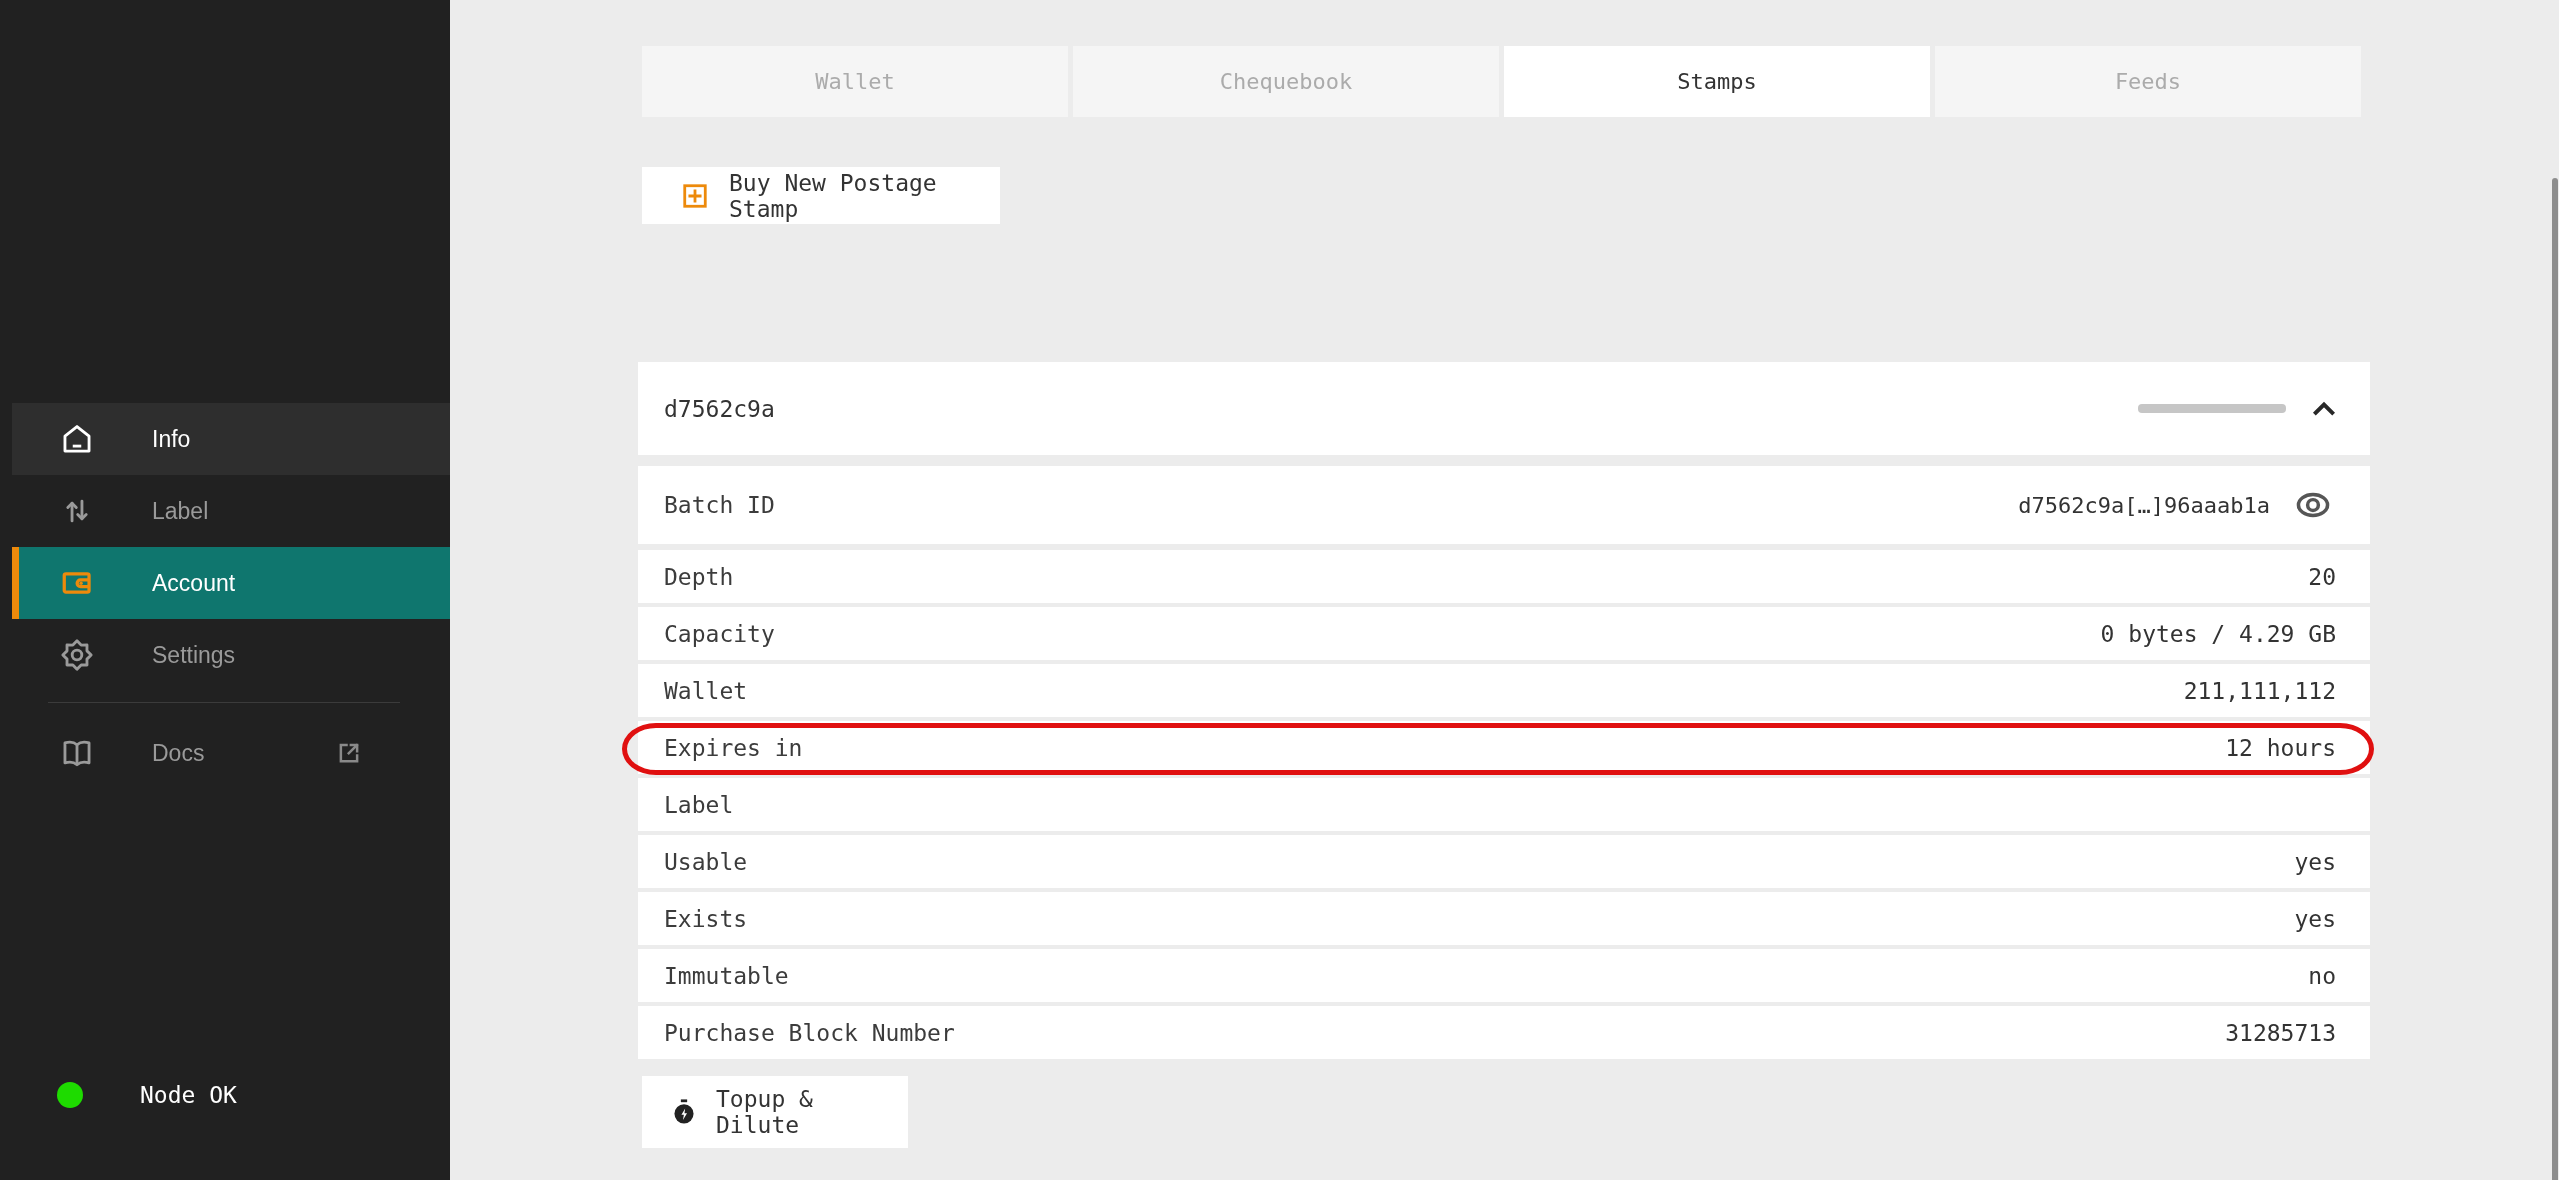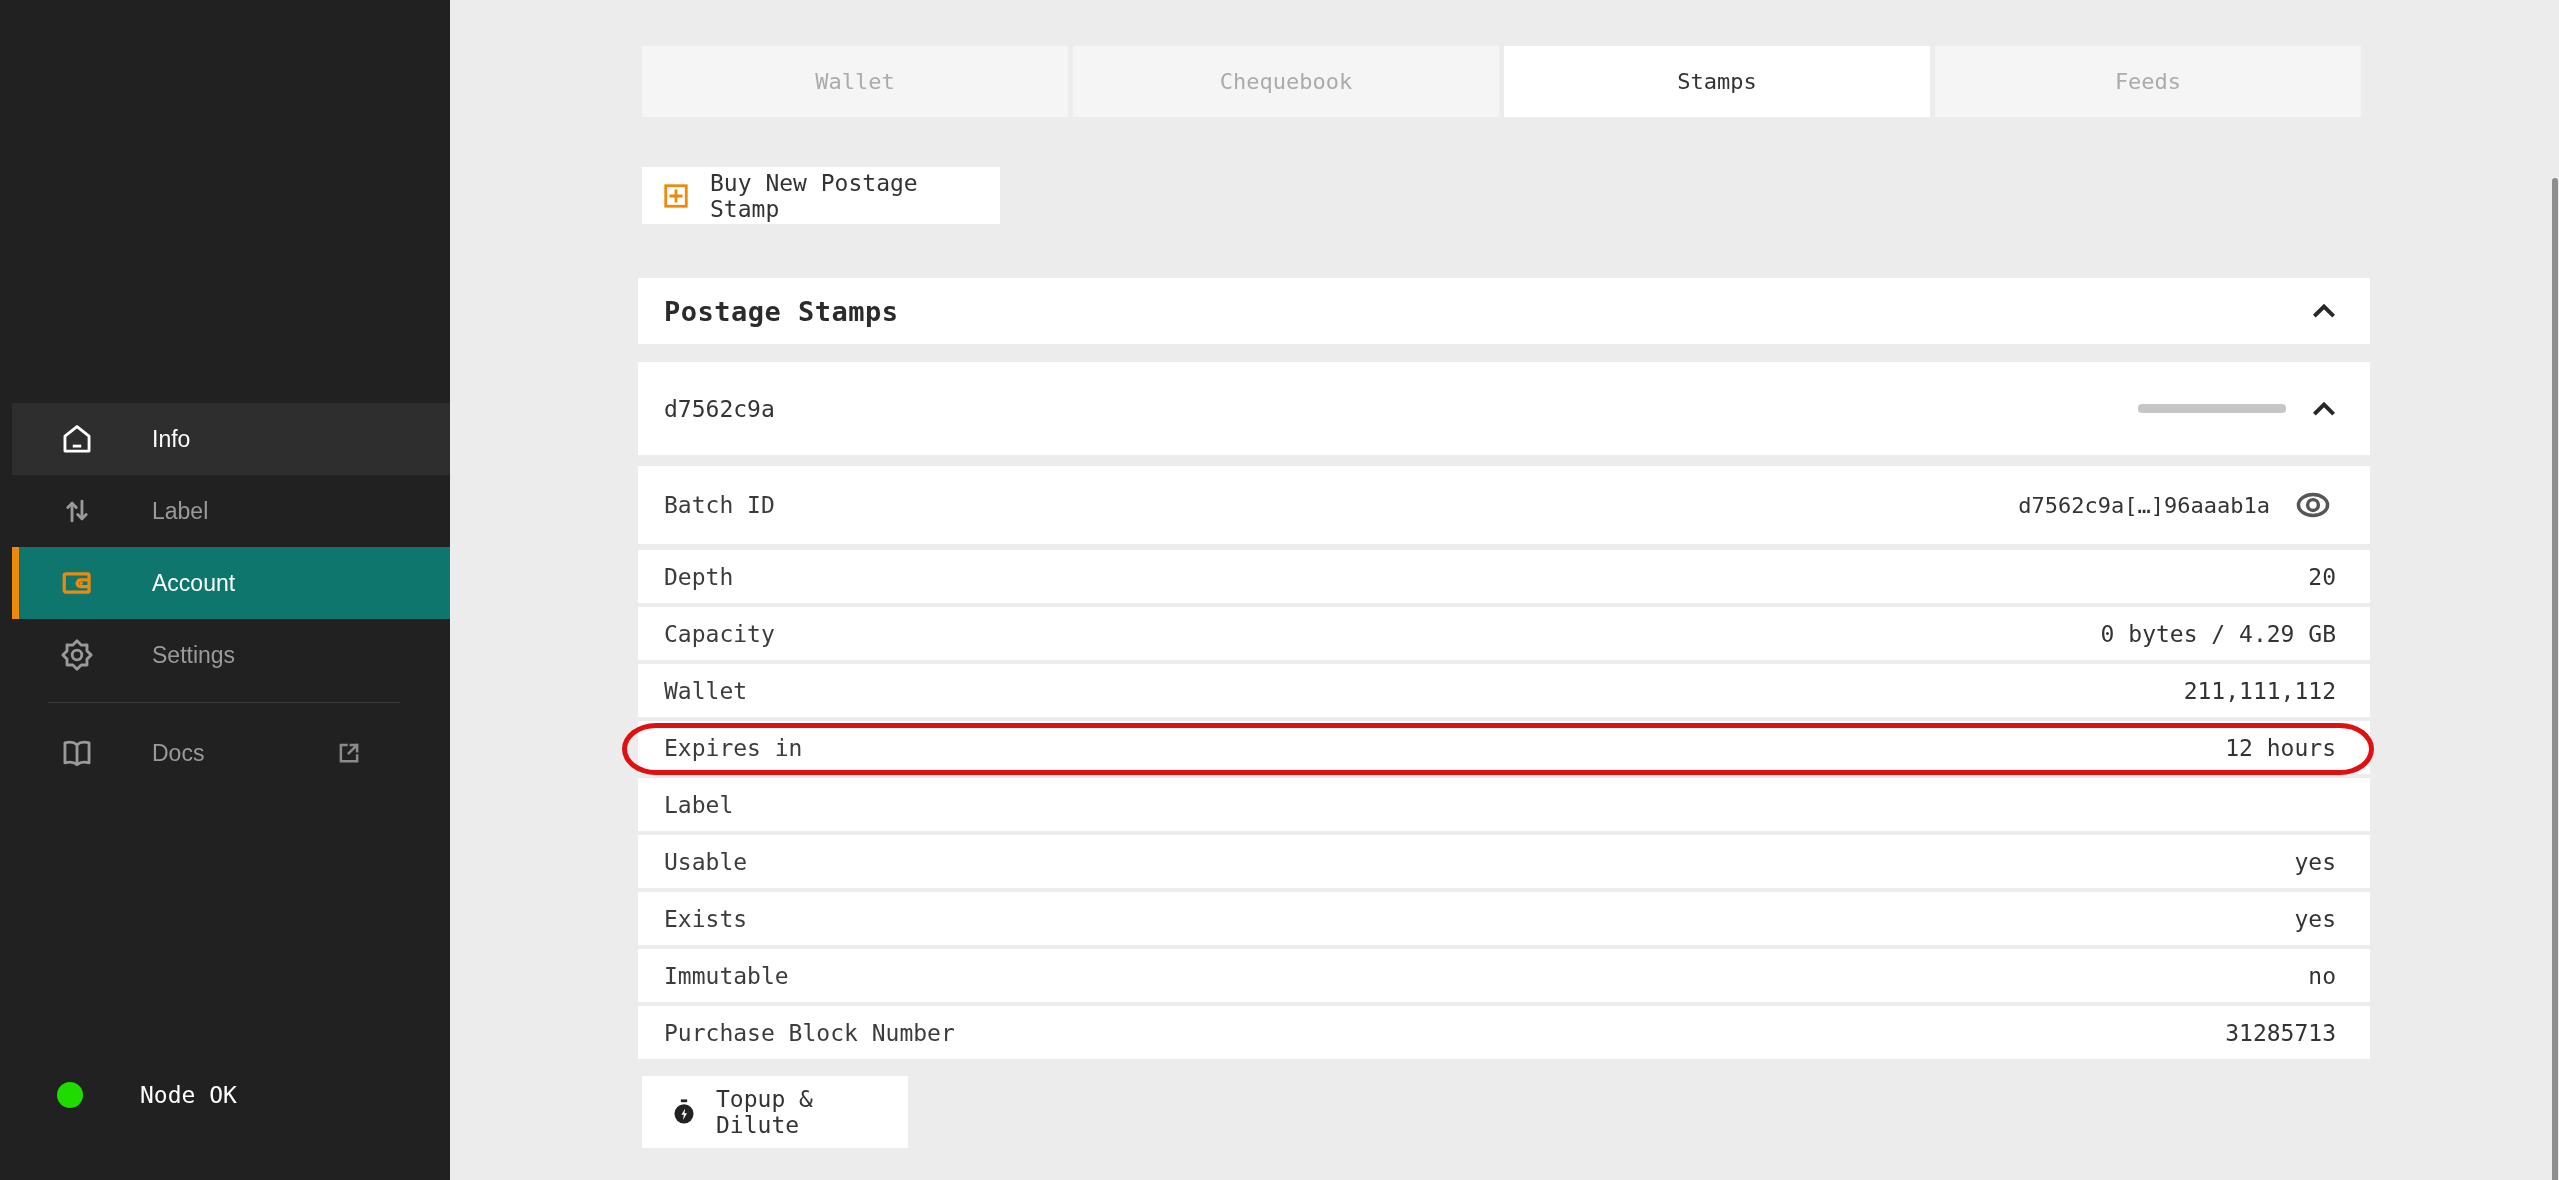--- a/index.html
+++ b/index.html
@@ -38,21 +38,21 @@
 
   .tabs { position:absolute; left:192px; top:10px; display:flex; gap:5px; }
   .tab { width:426px; height:71px; background:#f5f5f5; color:#ababab; font-size:22px;
          display:flex; align-items:center; justify-content:center; cursor:pointer; }
   .tab.active { background:#ffffff; color:#333; }
 
   .btn { position:absolute; background:#fff; display:flex; align-items:center;
          font-size:23px; color:#333; cursor:pointer; }
   .btn .bico { display:flex; }
   .btn .bico svg { display:block; }
-  #buy-btn   { left:192px; top:131px; width:358px; height:57px; padding-left:20px; gap:20px; }
+  #buy-btn   { left:192px; top:131px; width:358px; height:57px; padding-left:39px; gap:20px; }
   #topup-btn { left:192px; top:1040px; width:266px; height:72px; padding-left:28px; gap:18px; }
 
   .card { position:absolute; left:188px; width:1732px; background:#fff; }
   #postage-card { top:242px; height:66px; }
   .section-title { position:absolute; left:26px; top:50%; transform:translateY(-50%);
                    font-size:27px; font-weight:600; color:#2b2b2b; letter-spacing:0.5px; }
   .chev { position:absolute; left:1668px; top:50%; transform:translateY(-50%);
           width:36px; height:36px; cursor:pointer; }
   .chev svg { width:36px; height:36px; display:block; }
 
@@ -169,28 +169,20 @@
   <div class="btn" id="buy-btn">
     <span class="bico">
       <svg width="28" height="28" viewBox="0 0 24 24" fill="none" stroke="#ed8a0b" stroke-width="2.4" stroke-linecap="square">
         <rect x="3.2" y="3.2" width="17.6" height="17.6"></rect>
         <path d="M12 7.6v8.8M7.6 12h8.8"></path>
       </svg>
     </span>
     <span>Buy New Postage Stamp</span>
   </div>
 
-  <section class="card" id="postage-card">
-    <span class="section-title">Postage Stamps</span>
-    <span class="chev">
-      <svg viewBox="0 0 24 24" fill="none" stroke="#282828" stroke-width="2.6" stroke-linecap="square">
-        <path d="M6.5 14.5 12 9l5.5 5.5"></path>
-      </svg>
-    </span>
-  </section>
 
   <section class="card" id="stamp-card">
     <span class="stamp-name">d7562c9a</span>
     <span class="stamp-bar"></span>
     <span class="chev">
       <svg viewBox="0 0 24 24" fill="none" stroke="#282828" stroke-width="2.6" stroke-linecap="square">
         <path d="M6.5 14.5 12 9l5.5 5.5"></path>
       </svg>
     </span>
   </section>

